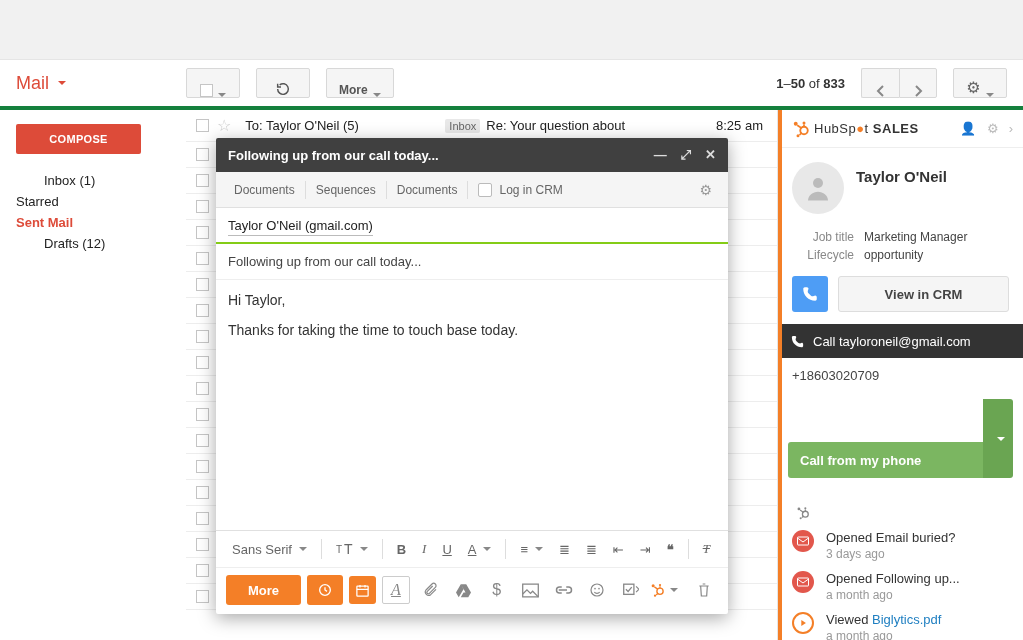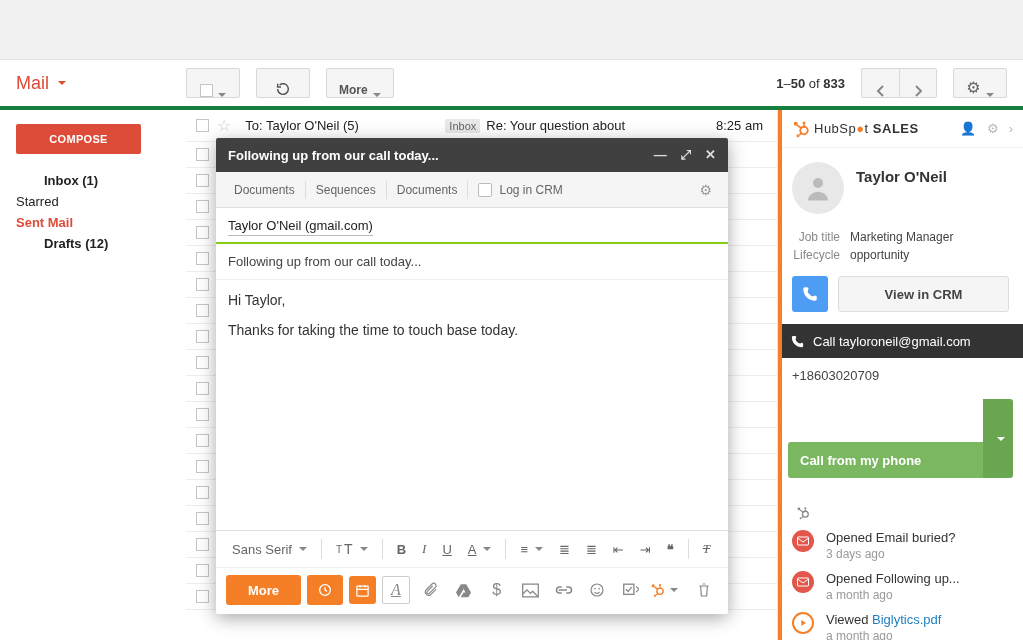--- a/index.html
+++ b/index.html
@@ -15,21 +15,21 @@
   .tbtn-group .tbtn:last-child { border-top-right-radius: 2px; border-bottom-right-radius: 2px; border-right-width:1px;}
   .caret { display:inline-block; width:0; height:0; border-left:4px solid transparent; border-right:4px solid transparent; border-top:4px solid #888; margin-left:5px; vertical-align: middle;}
   .caret.red { border-top-color:#dd4b39; }
   .spacer { flex: 1; }
   .pagination { color:#333; font-size:13px; margin-right:16px;}
   .main { display: flex; }
   .sidebar-left { width: 186px; padding: 14px 0 0 16px; }
   .compose-btn { background: #dd4b39; color: #fff; font-weight: bold; font-size: 11px; letter-spacing: 0.3px; border: none; height: 30px; width: 125px; border-radius: 2px; cursor: pointer; }
   .nav { margin-top: 16px; }
   .nav-item { font-size: 13px; padding: 3px 0; cursor: pointer; }
-  .nav-item.bold { font-weight: bold; padding-left: 28px; }
+  .nav-item.bold { font-weight: normal; padding-left: 28px; }
   .nav-item.active { color: #dd4b39; font-weight: bold; }
   .content { flex: 1; position: relative; border-left: 0; }
   .email-row { display: flex; align-items: center; height: 26px; border-bottom: 1px solid #ededed; padding: 0 6px; color:#555;}
   .email-row.first { height: 32px; color:#222; }
   .chk { width:13px; height:13px; border:1px solid #c5c5c5; background:#fff; margin: 0 8px 0 4px; display:inline-block;}
   .star { color:#ccc; font-size:16px; margin-right:14px;}
   .from { width:200px; }
   .label-inbox { background:#e8e8e8; color:#666; font-size:11px; padding:1px 4px; border-radius:2px; margin-right:6px;}
   .subject { flex:1; white-space:nowrap; overflow:hidden; text-overflow:ellipsis;}
   .time { width:70px; text-align:right; padding-right:8px;}
@@ -60,21 +60,21 @@
   
   .sidebar-right { width:246px; border-left:1px solid #e5e5e5; background:#fff; position:relative;}
   .sidebar-right .stripe { position:absolute; left:0; top:0; bottom:0; width:4px; background:#f47f27;}
   .hs-header { display:flex; align-items:center; height:38px; padding:0 10px 0 14px; border-bottom:1px solid #eee;}
   .hs-logo-text { font-size:13px; color:#333; letter-spacing:0.5px;}
   .hs-logo-text b { font-weight:bold;}
   .hs-header .h-icons { margin-left:auto; display:flex; gap:10px; color:#bbb; font-size:13px; align-items:center;}
   .contact-card { padding:14px 12px 14px 14px; display:flex; gap:12px; align-items:flex-start;}
   .avatar { width:52px; height:52px; border-radius:50%; background:#e8e8e8; display:flex; align-items:center; justify-content:center; color:#bbb;}
   .contact-name { font-weight:bold; font-size:15px; color:#333; margin:6px 0 6px;}
-  .meta-row { display:flex; font-size:12px; color:#888; padding:2px 10px;}
+  .meta-row { display:flex; font-size:12px; color:#888; padding:2px 24px;}
   .meta-row .k { width:62px; text-align:right; padding-right:10px;}
   .meta-row .v { color:#444;}
   .actions-row { display:flex; gap:10px; padding:12px 14px;}
   .phone-btn { width:36px; height:36px; background:#4e9df5; border-radius:3px; display:flex; align-items:center; justify-content:center; color:#fff; cursor:pointer;}
   .view-crm { flex:1; height:36px; background:#f5f5f5; border:1px solid #ddd; border-radius:3px; display:flex; align-items:center; justify-content:center; font-weight:bold; color:#444; font-size:13px; cursor:pointer;}
   .call-bar { background:#333; color:#fff; height:34px; display:flex; align-items:center; padding:0 12px; font-size:13px; gap:8px;}
   .phone-num { padding:10px 14px; color:#444; font-size:13px;}
   .call-from { margin:6px 10px; display:flex;}
   .call-from-main { flex:1; background:#7bb661; color:#fff; font-weight:bold; height:36px; display:flex; align-items:center; padding:0 12px; border-radius:3px 0 0 3px; cursor:pointer; font-size:13px;margin-top:43px;}
   .call-from-dd { width:30px; background:#6aa552; border-radius:0 3px 3px 0; display:flex; align-items:center; justify-content:center; cursor:pointer;}

